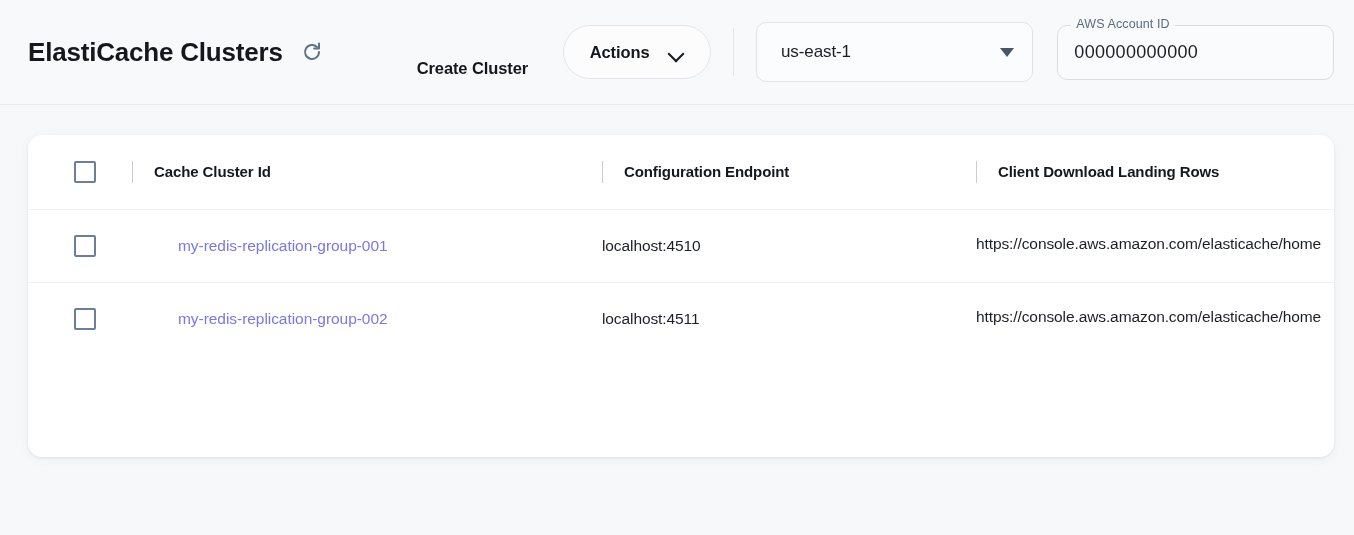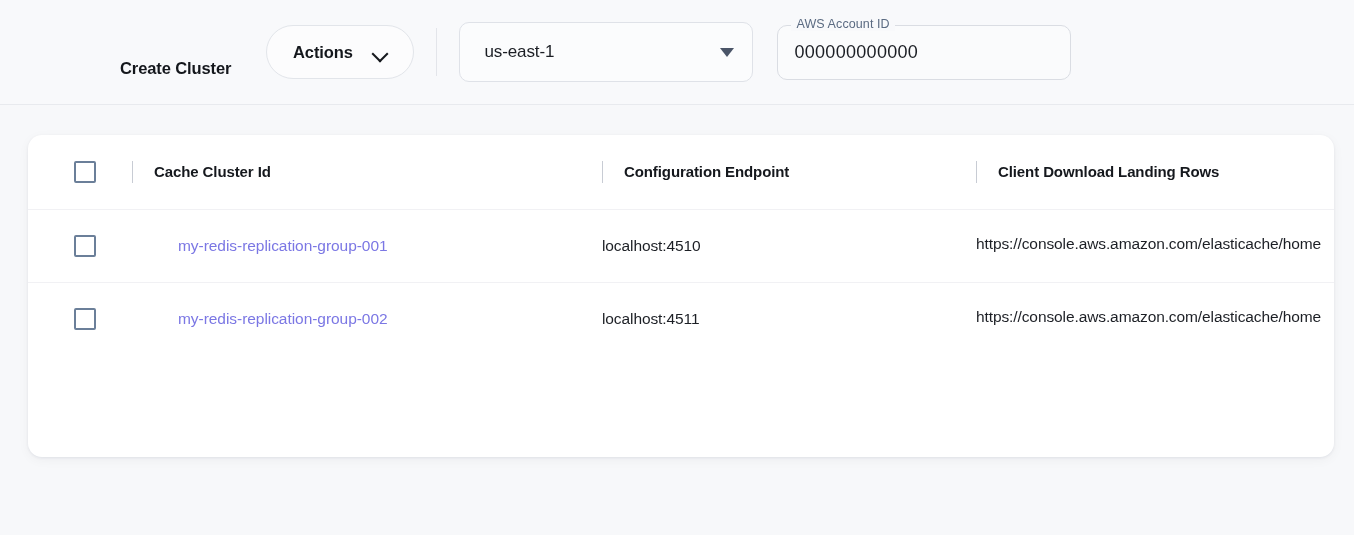--- a/index.html
+++ b/index.html
@@ -321,20 +321,30 @@
   }
   .pager-btn.prev { margin-left: 62px; }
   .pager-btn.next { margin-left: 18px; }
   .pager-btn svg { display: block; }
 </style>
 </head>
 <body>
 
 <div class="header">
 
+  <div class="title-group">
+    <div class="page-title">ElastiCache Clusters</div>
+
+    <button class="refresh-btn" title="Refresh">
+      <svg width="24" height="24" viewBox="0 0 24 24" fill="none" aria-hidden="true">
+        <path d="M19 12a7 7 0 1 1-2.05-4.95" stroke="currentColor" stroke-width="2" stroke-linecap="round" fill="none"></path>
+        <path d="M19 3.5V8.4h-4.9" stroke="currentColor" stroke-width="2" stroke-linecap="round" stroke-linejoin="round" fill="none"></path>
+      </svg>
+    </button>
+  </div>
 
   <button class="create-cluster-btn">Create Cluster</button>
 
   <div class="actions-btn">
     <span class="label">Actions</span>
     <span class="chevron-down"></span>
   </div>
 
   <div class="header-divider"></div>
 

